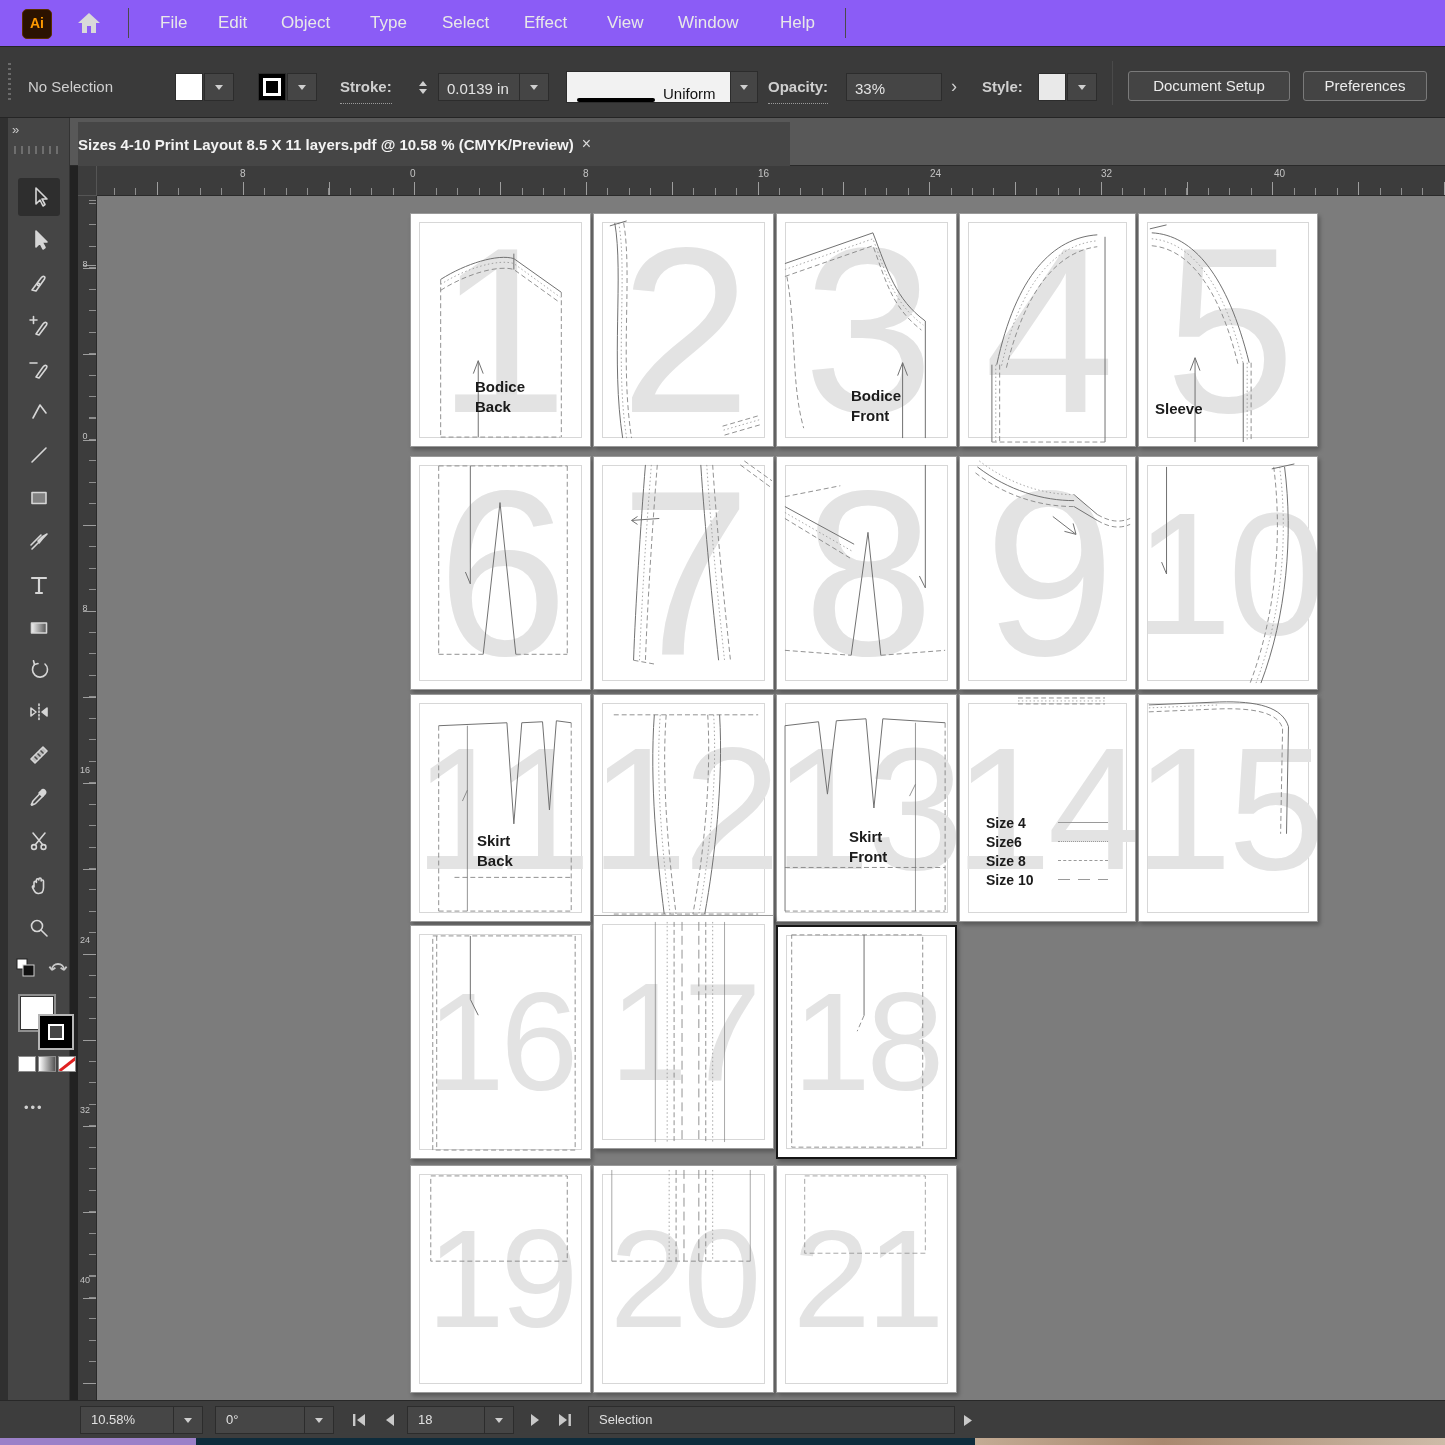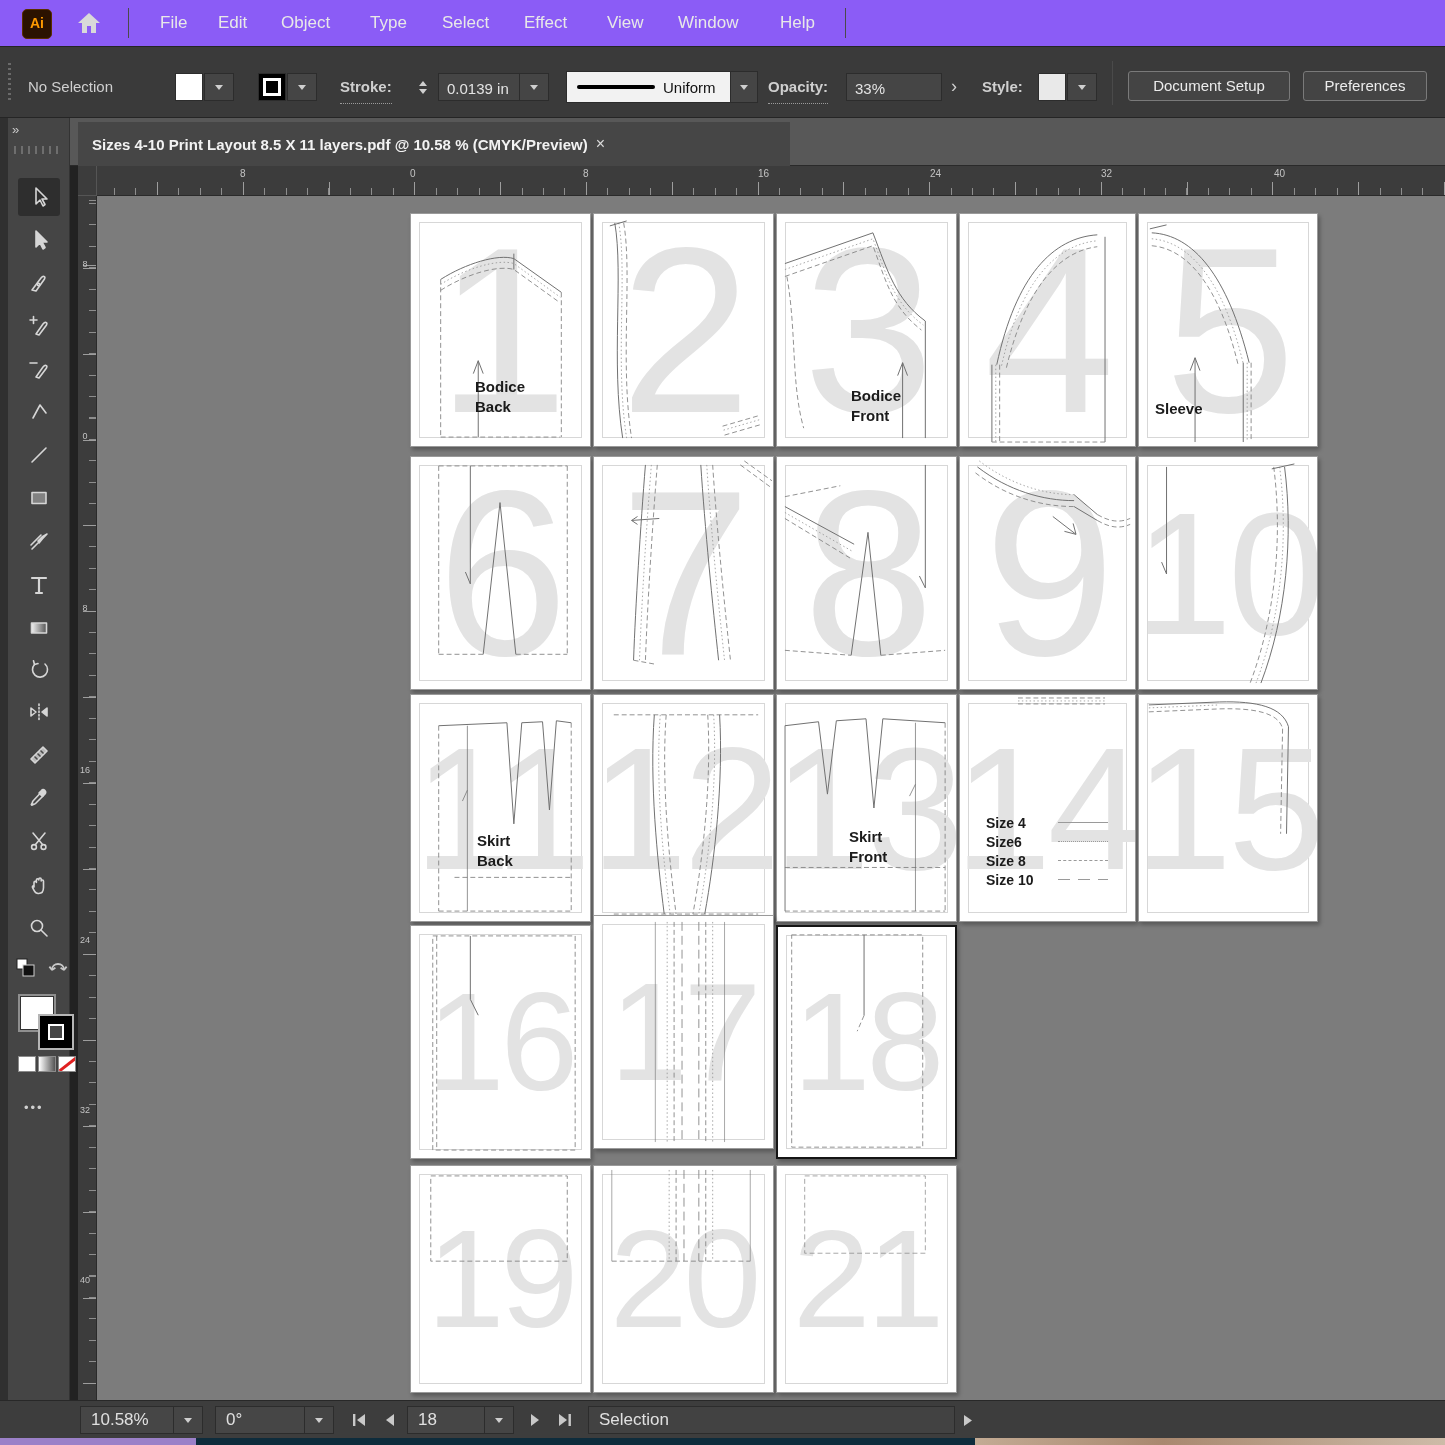--- a/index.html
+++ b/index.html
@@ -18,21 +18,21 @@
   .dotted-u{border-bottom:1px dotted #9a9a9a;}
   .field{background:#454545;border:1px solid #2c2c2c;color:#e3e3e3;font-size:15px;line-height:30px;padding:0 8px;box-sizing:border-box;}
   .chev{background:#454545;border:1px solid #2c2c2c;box-sizing:border-box;display:flex;align-items:center;justify-content:center;}
   .chev i{border-left:4px solid transparent;border-right:4px solid transparent;border-top:5px solid #cfcfcf;width:0;height:0;}
   .swatch-box{box-sizing:border-box;border:1px solid #2c2c2c;}
   .btn{background:#444;border:1px solid #7a7a7a;border-radius:3px;color:#ececec;font-size:15px;text-align:center;box-sizing:border-box;}
   .grip-dots{background:repeating-linear-gradient(to bottom,#6a6a6a 0 2px,transparent 2px 5px);}
   
   #tabrow{left:0;top:118px;width:1445px;height:48px;background:#585858;border-bottom:1px solid #2a2a2a;box-sizing:border-box;}
   #doctab{left:78px;top:122px;width:712px;height:44px;background:#464646;display:flex;align-items:center;}
-  #doctab .title{color:#f2f2f2;font-size:15px;font-weight:bold;padding-left:14px;white-space:nowrap;overflow:hidden;}
+  #doctab .title{color:#f2f2f2;font-size:15px;font-weight:bold;white-space:nowrap;overflow:hidden;}
   #doctab .close{color:#dcdcdc;font-size:16px;margin-left:8px;}
   
   #toolstrip-edge{left:0;top:118px;width:8px;height:1282px;background:#303030;}
   #toolbar{left:8px;top:118px;width:62px;height:1282px;background:#454545;border-right:1px solid #333;box-sizing:border-box;}
   .tool{position:absolute;left:10px;width:42px;height:38px;display:flex;align-items:center;justify-content:center;border-radius:3px;}
   .tool.sel{background:#2e2e2e;}
   .tool svg{stroke:#d6d6d6;fill:none;stroke-width:1.6;stroke-linecap:round;stroke-linejoin:round;}
   
   #corner{left:78px;top:166px;width:19px;height:30px;background:#3c3c3c;border-right:1px solid #555;border-bottom:1px solid #555;box-sizing:border-box;}
   #hruler{left:97px;top:166px;width:1348px;height:30px;background:#3c3c3c;border-bottom:1px solid #2a2a2a;box-sizing:border-box;}
@@ -61,21 +61,21 @@
   .art .l{stroke:#848484;fill:none;stroke-width:.9;stroke-dasharray:9 5;}
   .ab-label{position:absolute;color:#1b1b1b;font-size:15px;font-weight:600;line-height:20px;}
   .legend{position:absolute;left:26px;top:118px;}
   .legend-row{display:flex;align-items:center;height:19px;}
   .legend-row .lab{width:72px;color:#1b1b1b;font-size:14px;font-weight:600;}
   .legend-row .ln{width:50px;height:0;border-top:1px solid #9a9a9a;}
   .ln.dotted{border-top-style:dotted;} .ln.dashed{border-top-style:dashed;}
   .ln.longdash{border-top:none;background:repeating-linear-gradient(to right,#9a9a9a 0 12px,transparent 12px 20px);height:1px;}
   
   #statusbar{left:0;top:1400px;width:1445px;height:38px;background:#3d3d3d;border-top:1px solid #282828;box-sizing:border-box;}
-  .sb-field{position:absolute;top:5px;height:28px;background:#464646;border:1px solid #2c2c2c;color:#e0e0e0;font-size:17px;line-height:26px;padding:0 10px;box-sizing:border-box;}
+  .sb-field{position:absolute;top:5px;height:28px;background:#464646;border:1px solid #2c2c2c;color:#e0e0e0;font-size:13px;line-height:26px;padding:0 10px;box-sizing:border-box;}
   .sb-chev{position:absolute;top:5px;height:28px;width:30px;}
   .navbtn{position:absolute;top:7px;height:24px;display:flex;align-items:center;justify-content:center;}
   .navbtn svg{fill:#c9c9c9;}
   
   .sliver{position:absolute;top:1438px;height:7px;}
 </style>
 </head>
 <body>
 
 <div id="app">
@@ -117,21 +117,21 @@
     <div class="abs cb-label dotted-u" style="left:340px;top:24px;font-weight:bold;">Stroke:</div>
     <div class="abs" style="left:412px;top:26px;width:22px;height:28px;display:flex;flex-direction:column;align-items:center;justify-content:center;gap:3px;">
       <div style="border-left:4px solid transparent;border-right:4px solid transparent;border-bottom:5px solid #cfcfcf;width:0;height:0;"></div>
       <div style="border-left:4px solid transparent;border-right:4px solid transparent;border-top:5px solid #cfcfcf;width:0;height:0;"></div>
     </div>
     <div class="abs field" style="left:438px;top:26px;width:82px;height:28px;overflow:hidden;white-space:nowrap;">0.0139 in</div>
     <div class="abs chev" style="left:519px;top:26px;width:30px;height:28px;">
         <i></i>
       </div>
 
-    <div class="abs" style="left:566px;top:24px;width:165px;height:32px;background:#f2f2f2;border:1px solid #2c2c2c;box-sizing:border-box;display:flex;align-items:center;">
+    <div class="abs" style="left:566px;top:24px;width:165px;height:32px;background:#f2f2f2;border:1px solid #2c2c2c;box-sizing:border-box;display:flex;align-items:flex-end;">
       <div style="margin-left:10px;width:78px;height:4px;background:#000;border-radius:2px;"></div>
       <span style="margin-left:8px;color:#111;font-size:15px;">Uniform</span>
     </div>
     <div class="abs chev" style="left:730px;top:24px;width:28px;height:32px;">
         <i></i>
       </div>
 
     <div class="abs cb-label dotted-u" style="left:768px;top:24px;font-weight:bold;">Opacity:</div>
     <div class="abs field" style="left:846px;top:26px;width:96px;height:28px;">33%</div>
     <div class="abs" style="left:941px;top:26px;width:26px;height:28px;color:#cfcfcf;font-size:18px;text-align:center;line-height:26px;">›</div>

